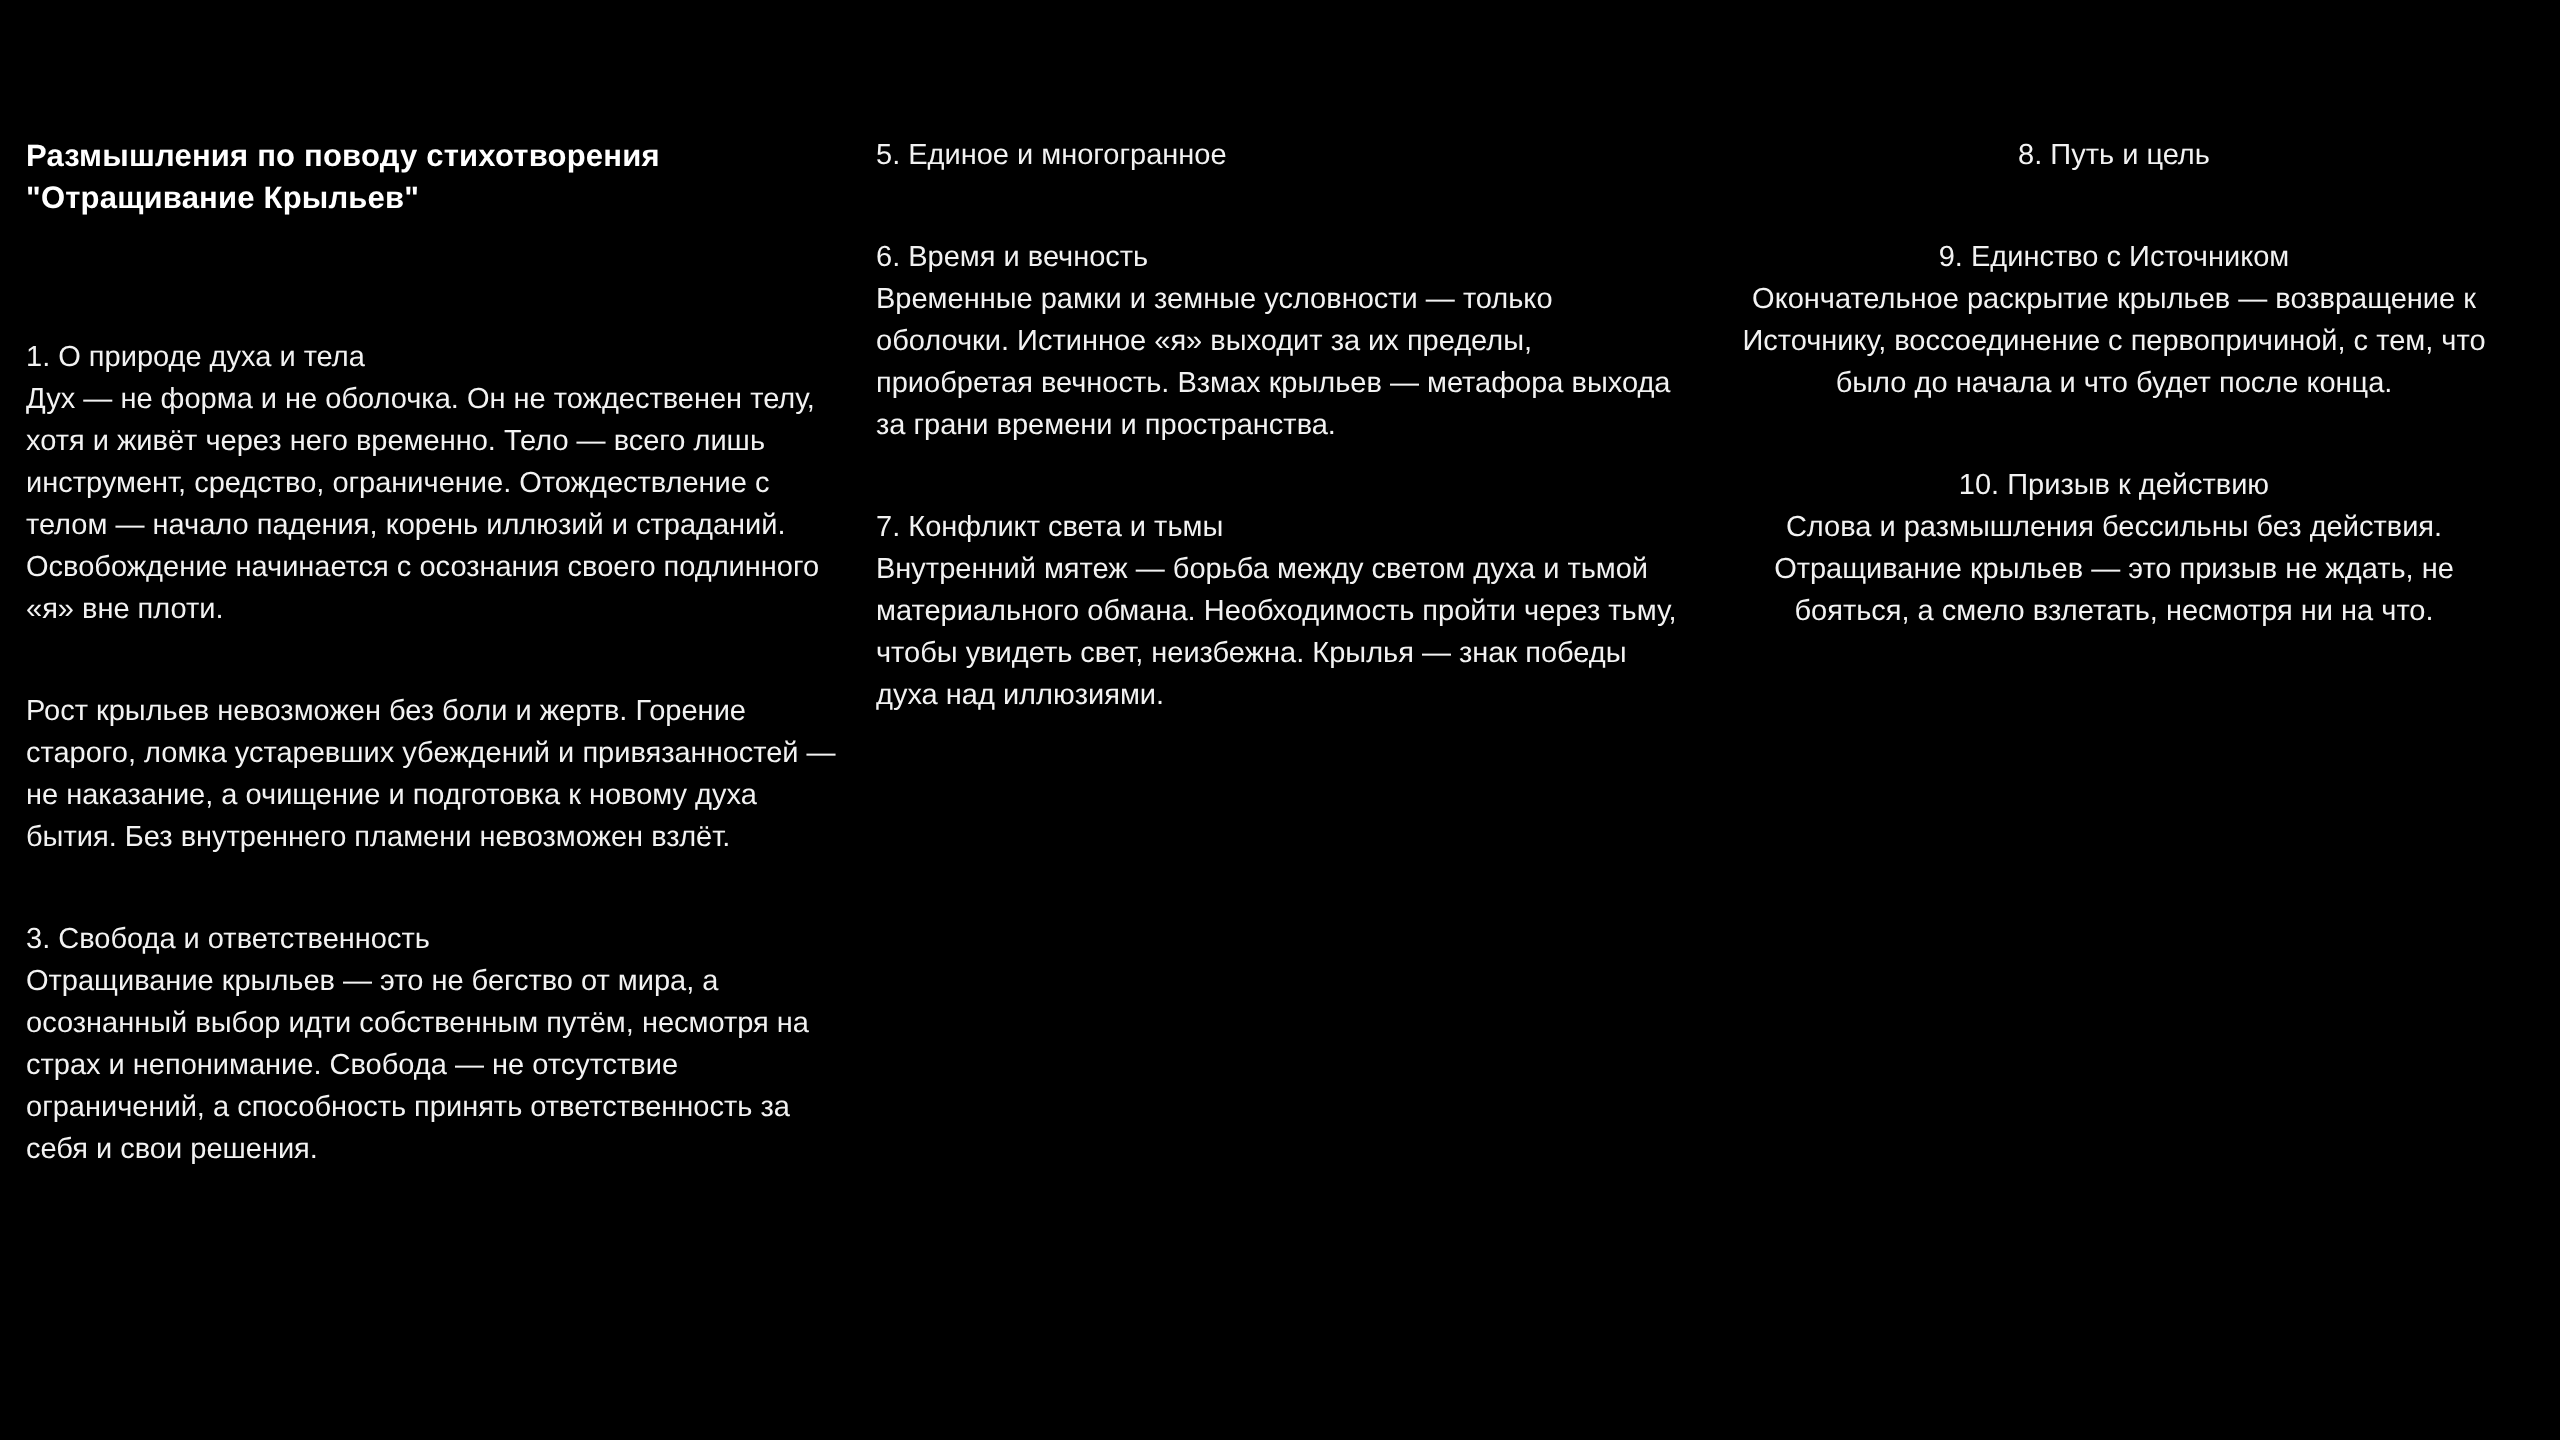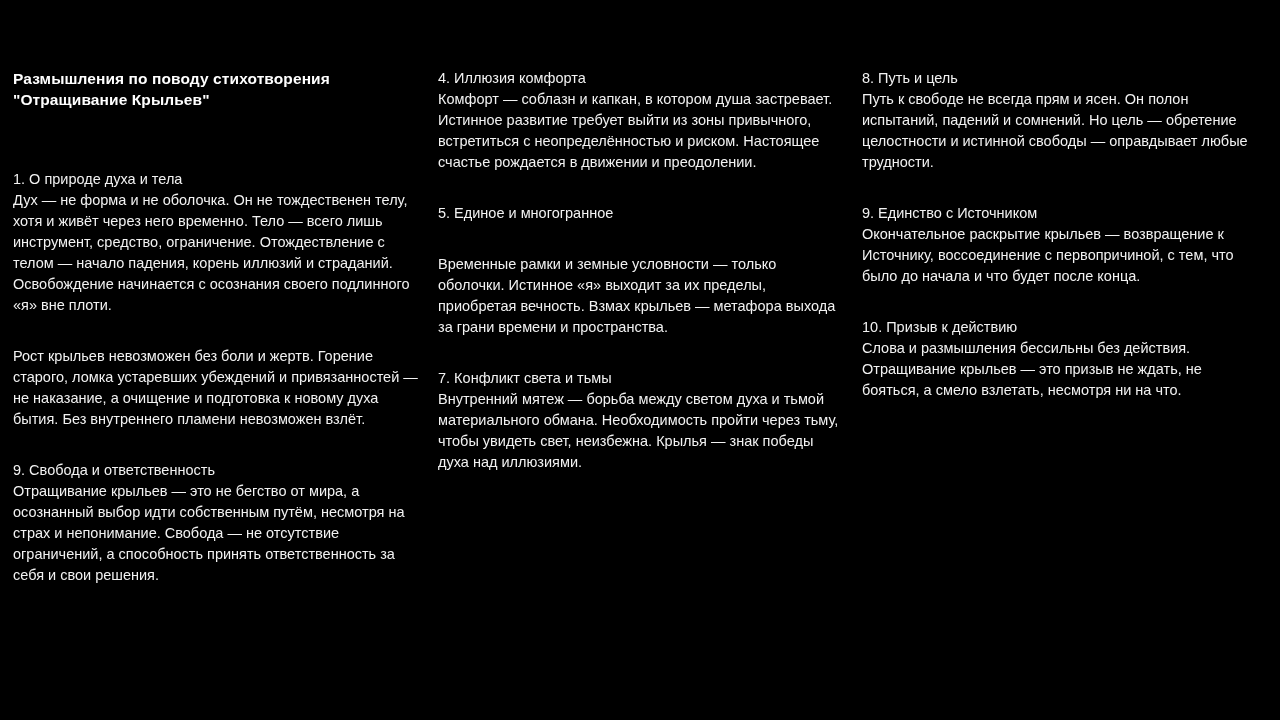--- a/index.html
+++ b/index.html
@@ -50,20 +50,21 @@
   .column-2 {
     width: 424px;
     padding-left: 0px;
     padding-right: 20px;
   }
 
   .column-3 {
     width: 418px;
     padding-left: 0px;
     padding-right: 28px;
+    text-align: center;
   }
 
   .doc-title {
     font-size: 15.5px;
     font-weight: bold;
     line-height: 21px;
     color: #ffffff;
     letter-spacing: 0.1px;
     margin: 0 0 0 0;
     white-space: pre-line;
@@ -112,49 +113,45 @@
       <div class="section">
         <p class="section-heading">1. О природе духа и тела</p>
         <p class="section-body">Дух — не форма и не оболочка. Он не тождественен телу, хотя и живёт через него временно. Тело — всего лишь инструмент, средство, ограничение. Отождествление с телом — начало падения, корень иллюзий и страданий. Освобождение начинается с осознания своего подлинного «я» вне плоти.</p>
       </div>
 
       <div class="section">
         <p class="section-body">Рост крыльев невозможен без боли и жертв. Горение старого, ломка устаревших убеждений и привязанностей — не наказание, а очищение и подготовка к новому духа бытия. Без внутреннего пламени невозможен взлёт.</p>
       </div>
 
       <div class="section">
-        <p class="section-heading">9. Свобода и ответственность</p>
+        <p class="section-heading">3. Свобода и ответственность</p>
         <p class="section-body">Отращивание крыльев — это не бегство от мира, а осознанный выбор идти собственным путём, несмотря на страх и непонимание. Свобода — не отсутствие ограничений, а способность принять ответственность за себя и свои решения.</p>
       </div>
     </div>
 
     <div class="column column-2">
-      <div class="section">
-        <p class="section-heading">4. Иллюзия комфорта</p>
-        <p class="section-body">Комфорт — соблазн и капкан, в котором душа застревает. Истинное развитие требует выйти из зоны привычного, встретиться с неопределённостью и риском. Настоящее счастье рождается в движении и преодолении.</p>
-      </div>
 
       <div class="section">
         <p class="section-heading">5. Единое и многогранное</p>
       </div>
 
       <div class="section">
+        <p class="section-heading">6. Время и вечность</p>
         <p class="section-body">Временные рамки и земные условности — только оболочки. Истинное «я» выходит за их пределы, приобретая вечность. Взмах крыльев — метафора выхода за грани времени и пространства.</p>
       </div>
 
       <div class="section">
         <p class="section-heading">7. Конфликт света и тьмы</p>
         <p class="section-body">Внутренний мятеж — борьба между светом духа и тьмой материального обмана. Необходимость пройти через тьму, чтобы увидеть свет, неизбежна. Крылья — знак победы духа над иллюзиями.</p>
       </div>
     </div>
 
     <div class="column column-3">
       <div class="section">
         <p class="section-heading">8. Путь и цель</p>
-        <p class="section-body">Путь к свободе не всегда прям и ясен. Он полон испытаний, падений и сомнений. Но цель — обретение целостности и истинной свободы — оправдывает любые трудности.</p>
       </div>
 
       <div class="section">
         <p class="section-heading">9. Единство с Источником</p>
         <p class="section-body">Окончательное раскрытие крыльев — возвращение к Источнику, воссоединение с первопричиной, с тем, что было до начала и что будет после конца.</p>
       </div>
 
       <div class="section">
         <p class="section-heading">10. Призыв к действию</p>
         <p class="section-body">Слова и размышления бессильны без действия. Отращивание крыльев — это призыв не ждать, не бояться, а смело взлетать, несмотря ни на что.</p>

